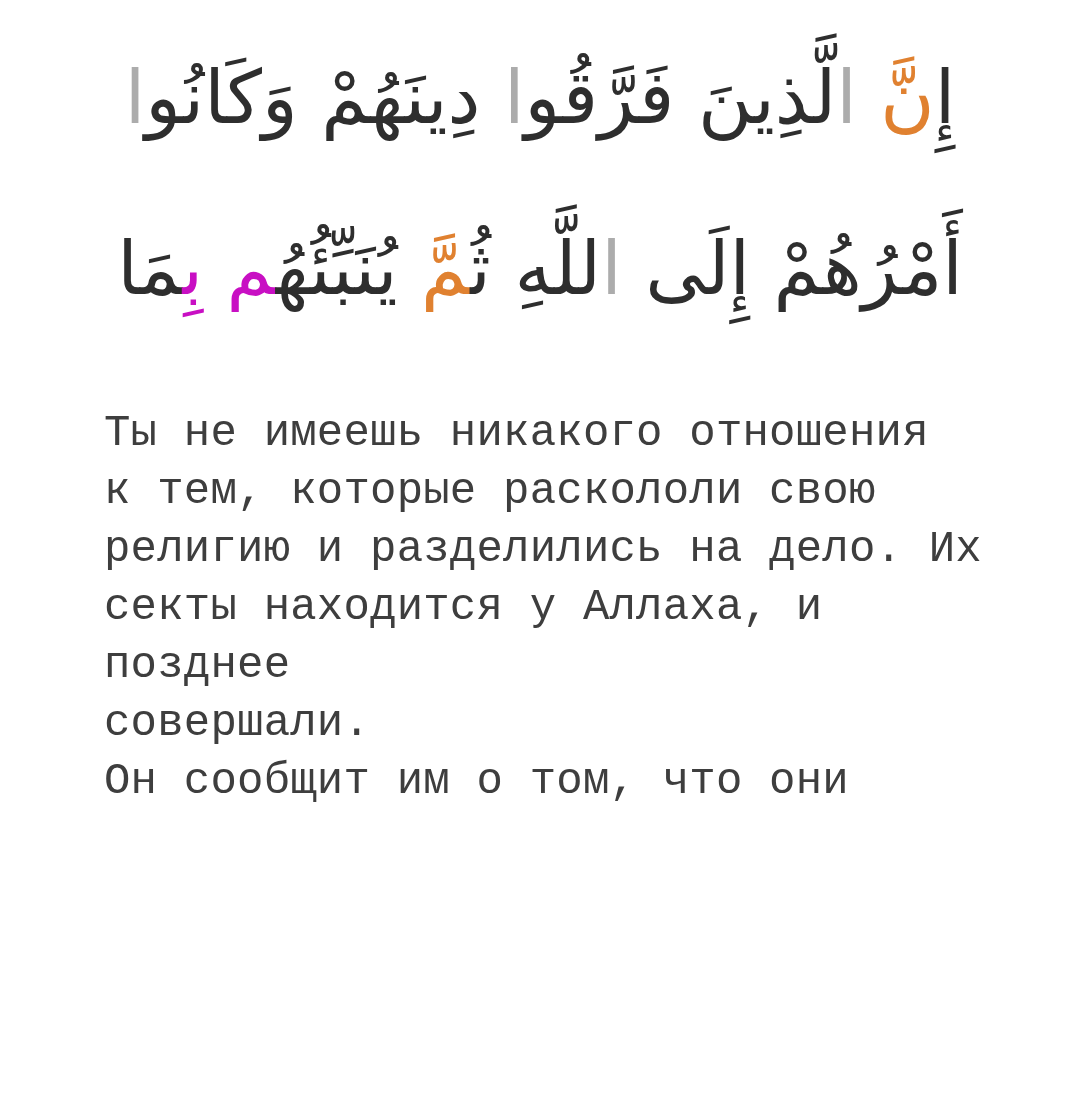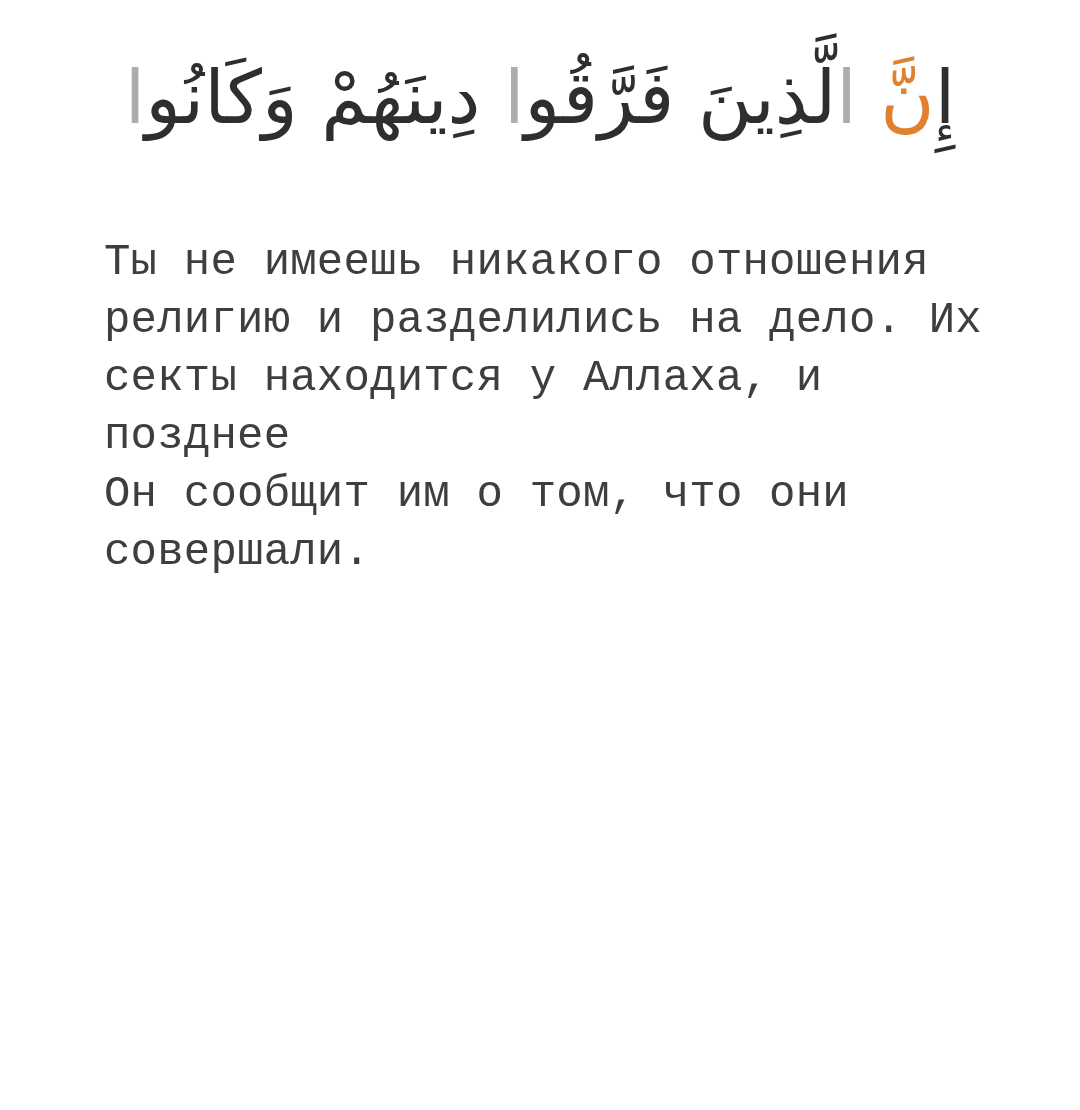--- a/index.html
+++ b/index.html
@@ -48,23 +48,25 @@
     text-align: left;
   }
 </style>
 </head>
 <body>
 
 <div class="page">
 
   <div class="arabic" dir="rtl" lang="ar">
     <div class="aline"><span class="t-base">إِ</span><span class="t-ghunnah">نَّ</span><span class="t-base"> </span><span class="t-silent">ا</span><span class="t-base">لَّذِينَ فَرَّقُو</span><span class="t-silent">ا</span><span class="t-base"> دِينَهُمْ وَكَانُو</span><span class="t-silent">ا</span></div>
+    <div class="aline"><span class="t-base">أَمْرُهُمْ إِلَى </span><span class="t-silent">ا</span><span class="t-base">للَّهِ </span><span class="t-base">ثُ</span><span class="t-ghunnah">مَّ</span><span class="t-base"> يُنَبِّئُهُ</span><span class="t-ikhfa">م</span><span class="t-base"> </span><span class="t-ikhfa">بِ</span><span class="t-base">مَا</span></div>
   </div>
 
   <div class="translation" lang="ru">
     <div>Ты не имеешь никакого отношения</div>
+    <div>к тем, которые раскололи свою</div>
     <div>религию и разделились на дело. Их</div>
     <div>секты находится у Аллаха, и позднее</div>
+    <div>совершали.</div>
     <div>Он сообщит им о том, что они</div>
-    <div>совершали.</div>
   </div>
 
 </div>
 
 </body></html>

